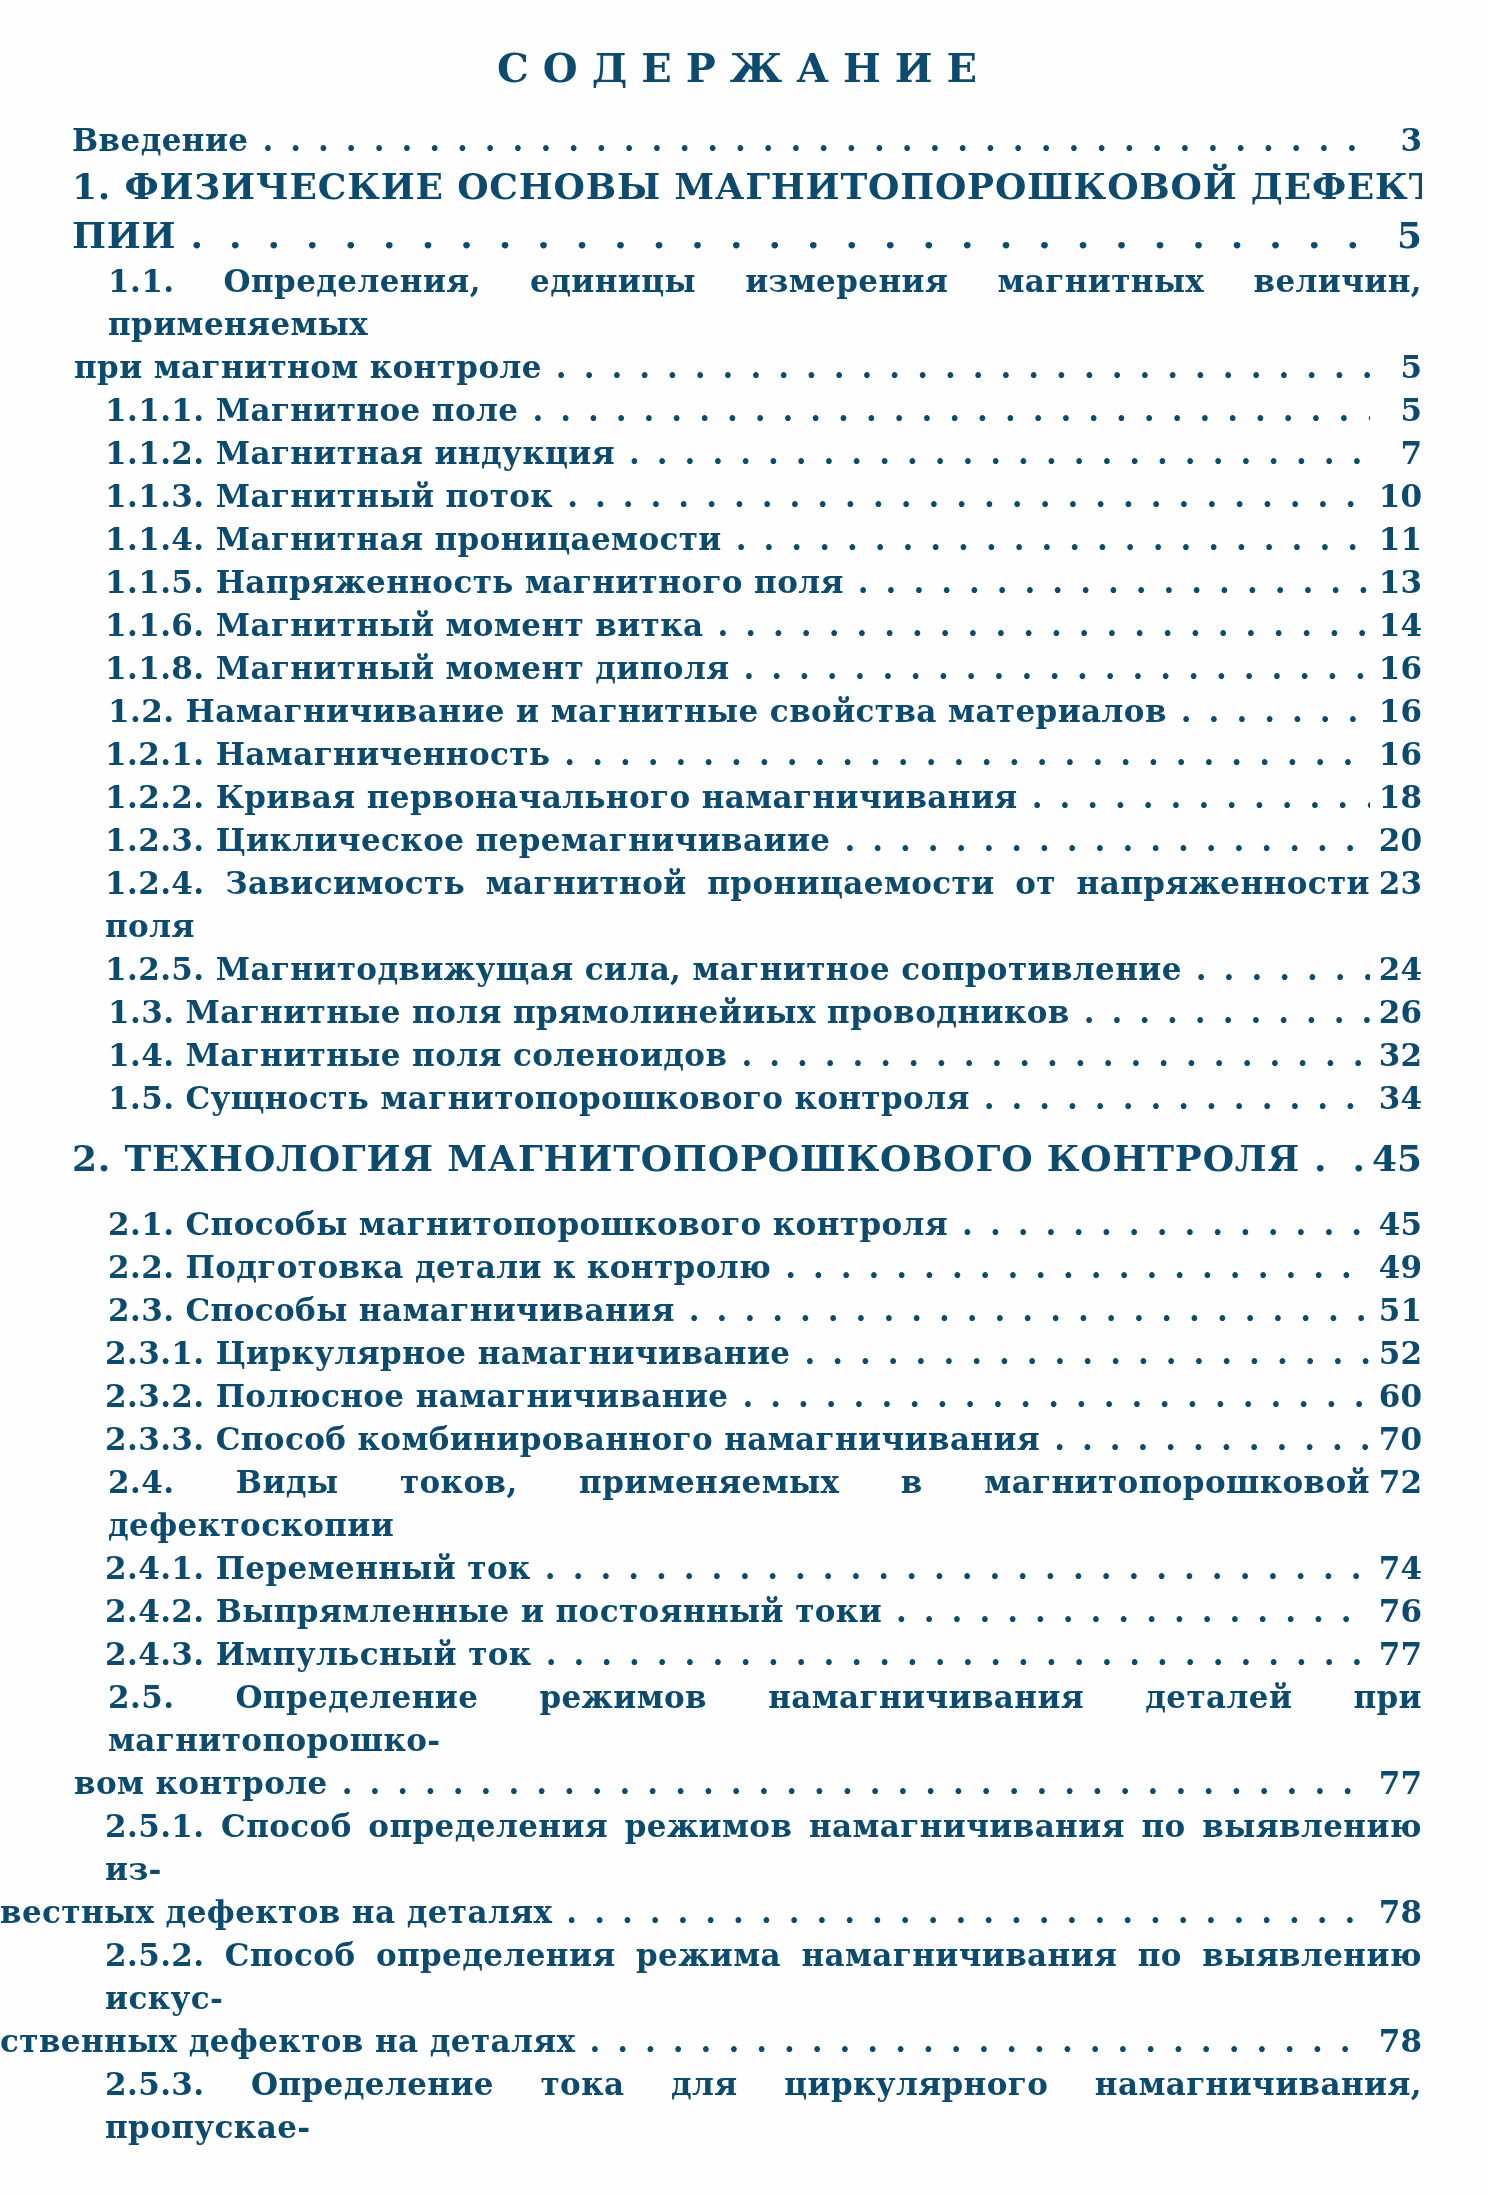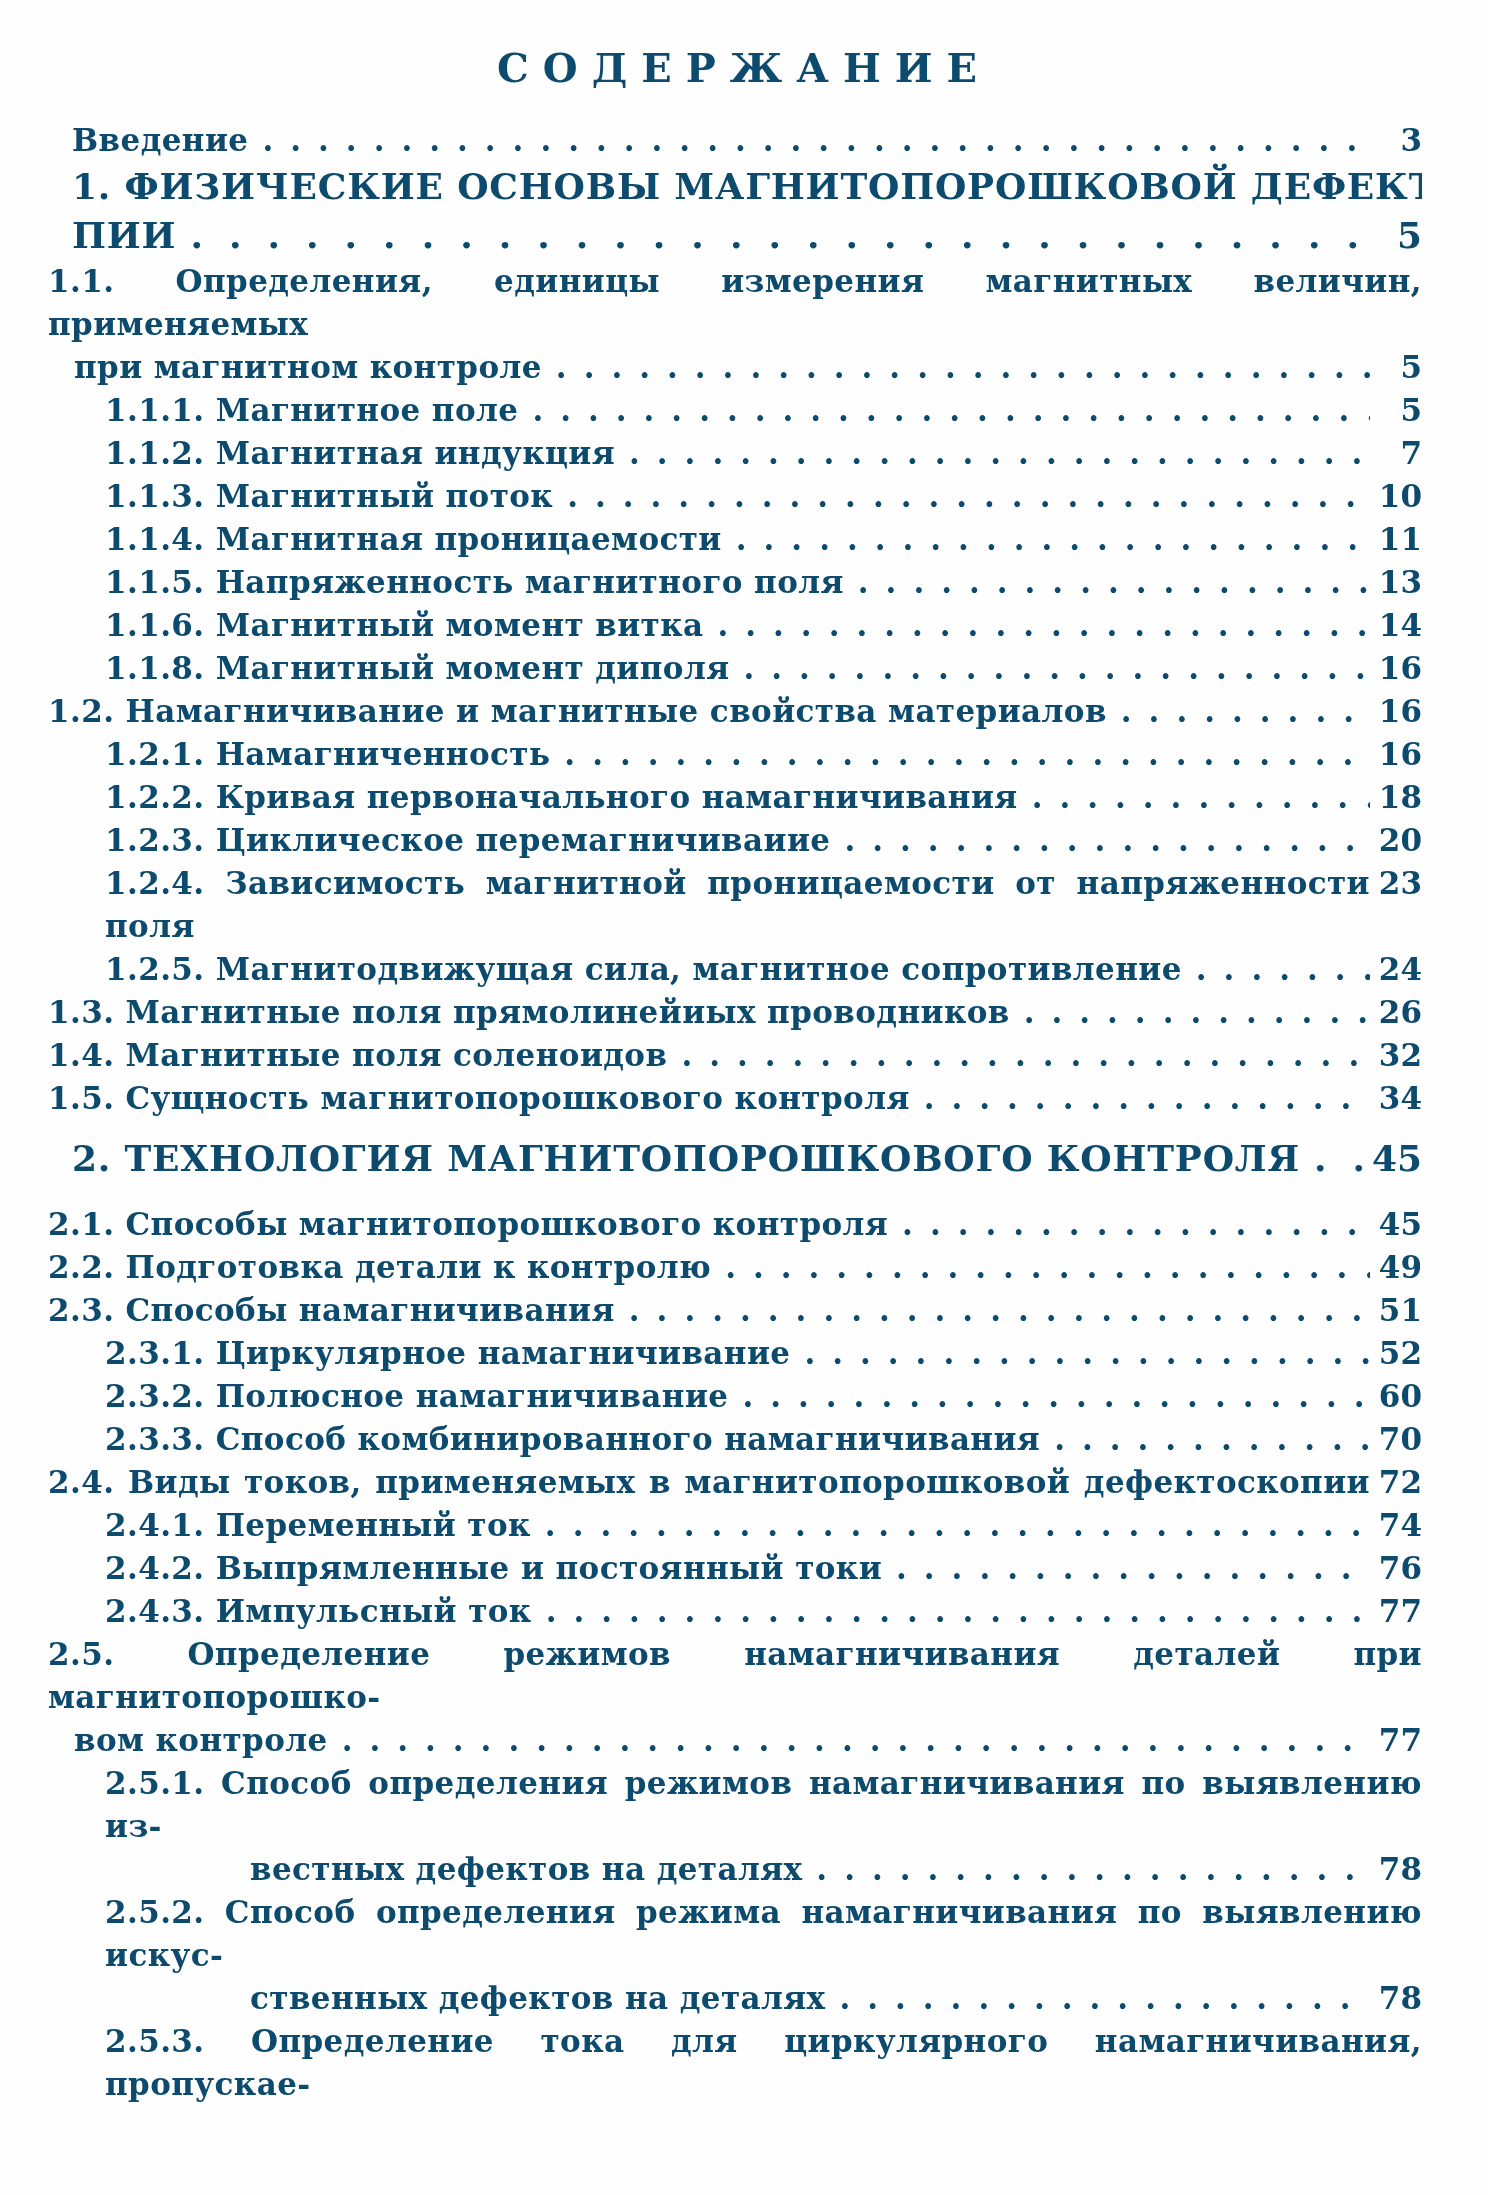--- a/index.html
+++ b/index.html
@@ -20,24 +20,24 @@
     font-weight:700;
   }
   .toc{margin:28px 66px 0 0;}
   .row{
     display:flex;
     align-items:baseline;
     line-height:43px;
     overflow:hidden;
   }
   .ind0{padding-left:72px;}
-  .ind1{padding-left:48px;}
+  .ind1{padding-left:108px;}
   .ind2{padding-left:105px;}
   .ind3{padding-left:74px;}
-  .ind4{padding-left:250px;}
+  .ind4{}
   .entry{
     font-size:31px;
     white-space:nowrap;
     letter-spacing:0.4px;
     flex-shrink:0;
   }
   .leader{
     flex:1 1 auto;
     overflow:hidden;
     white-space:nowrap;

